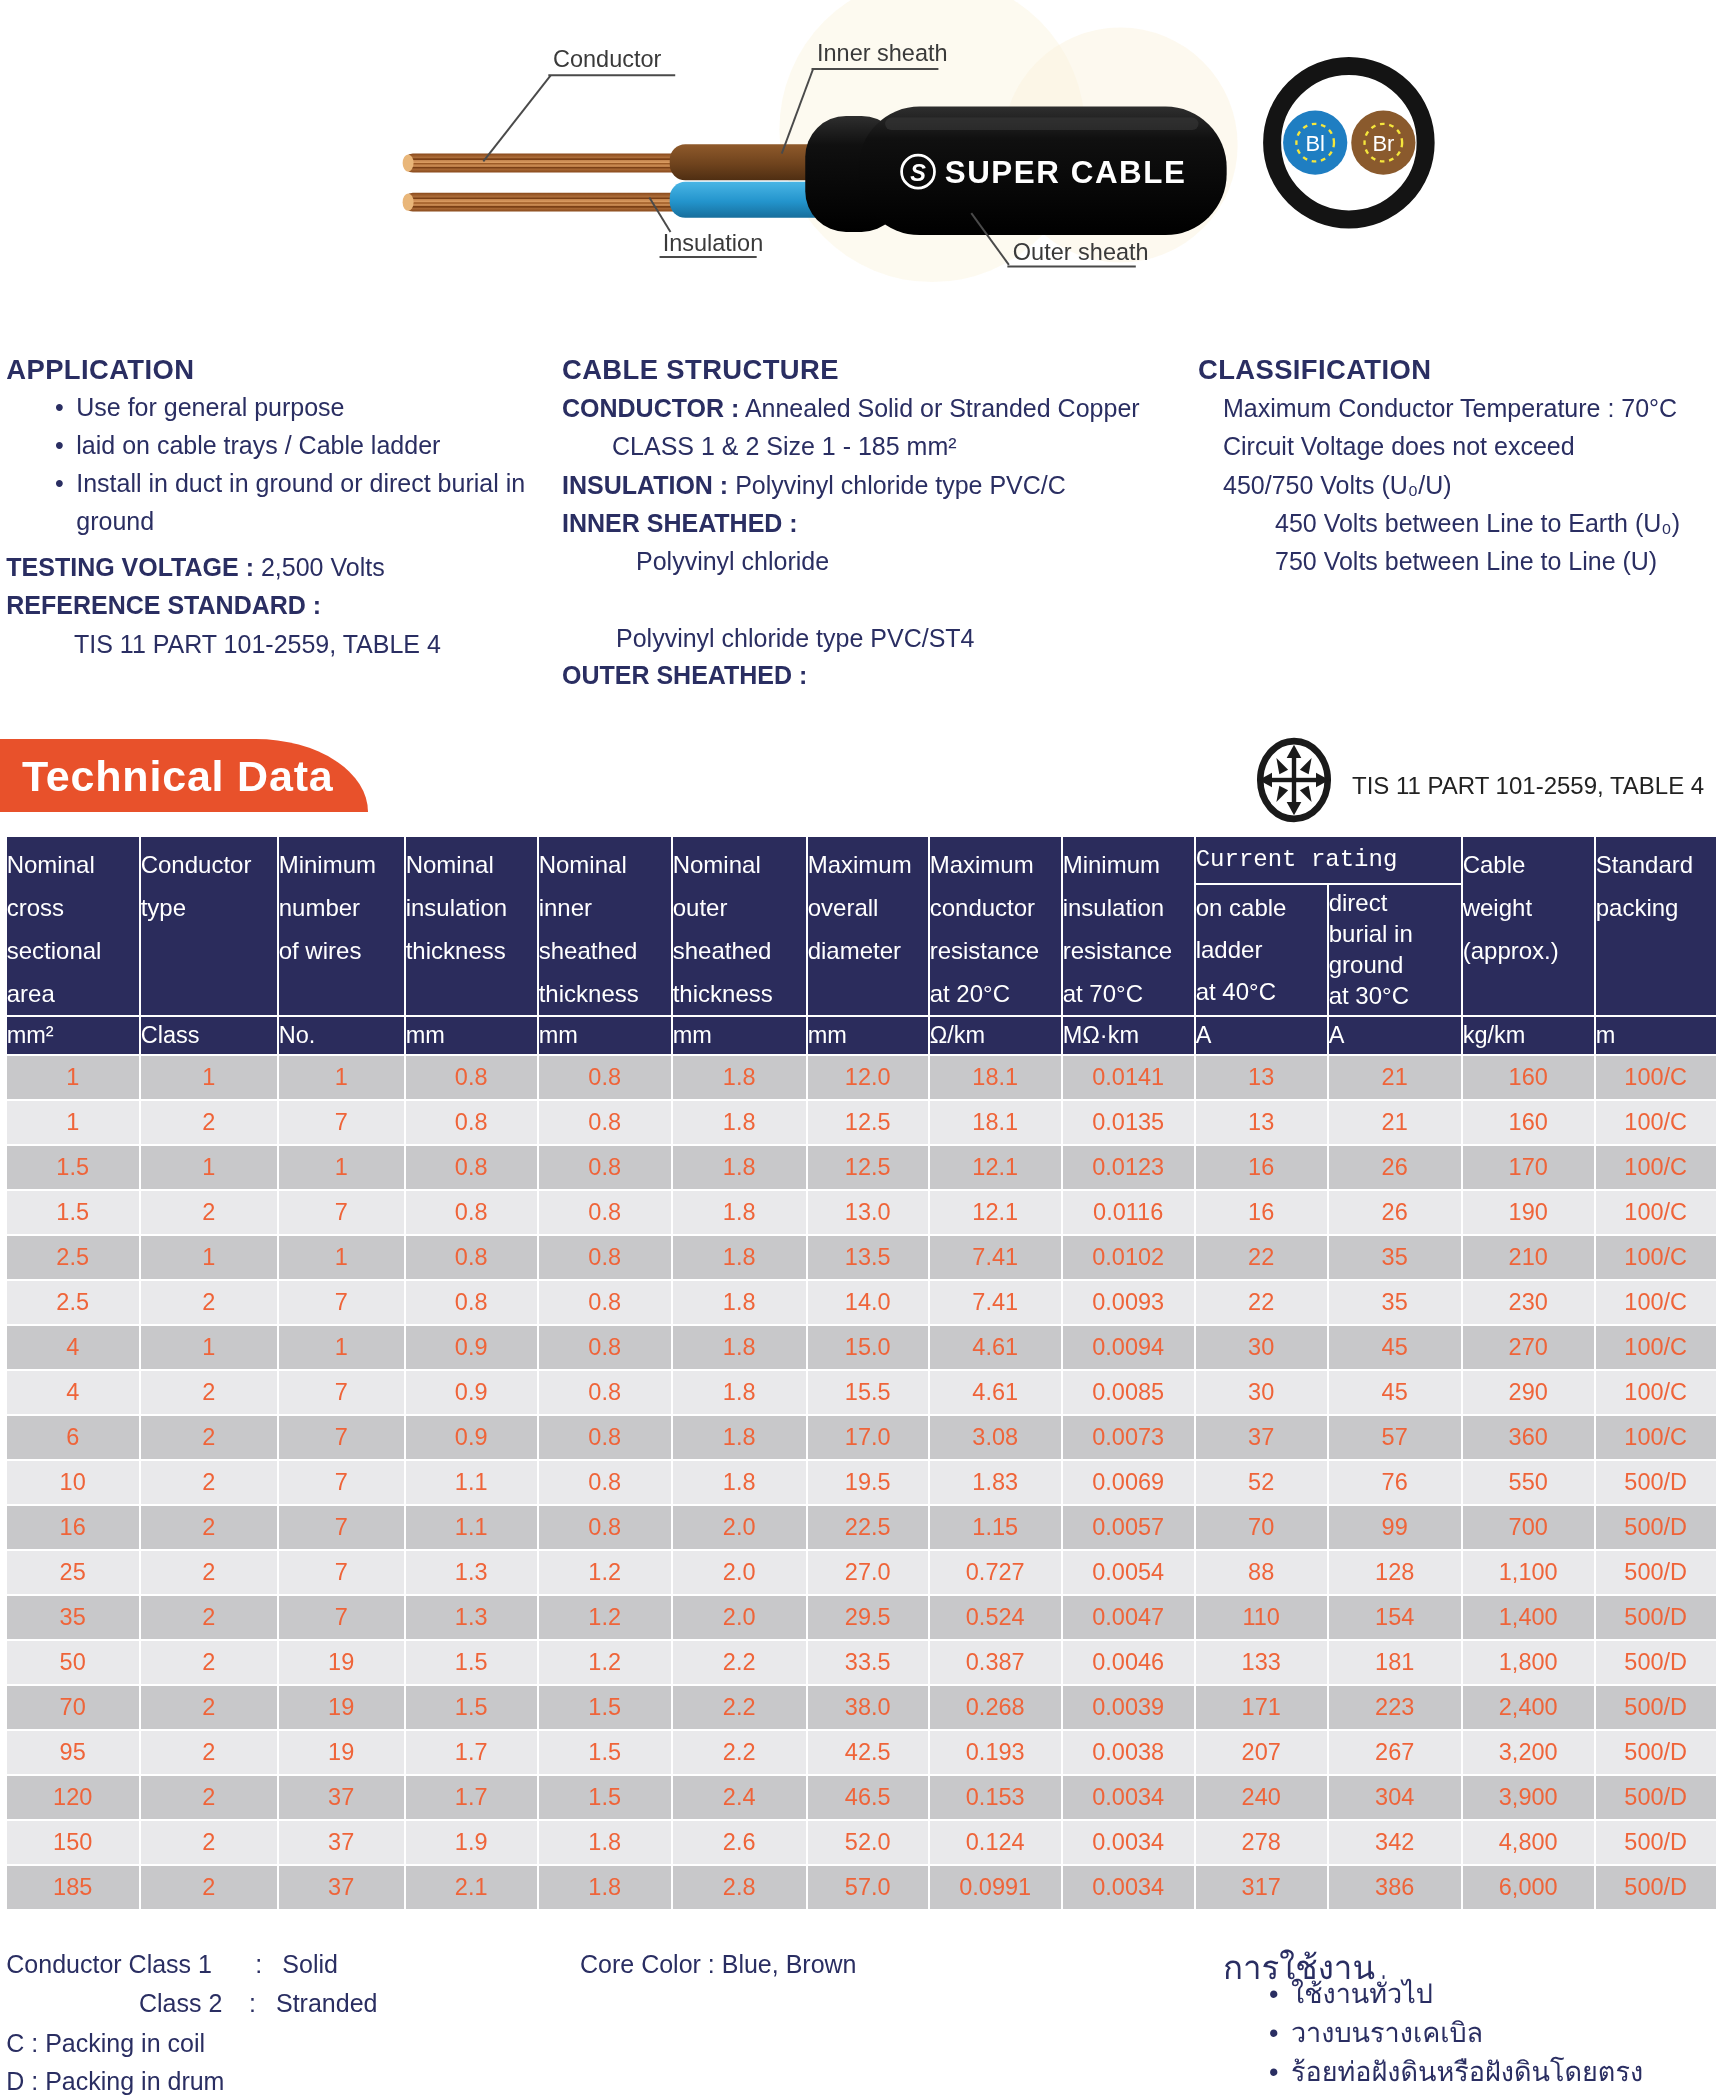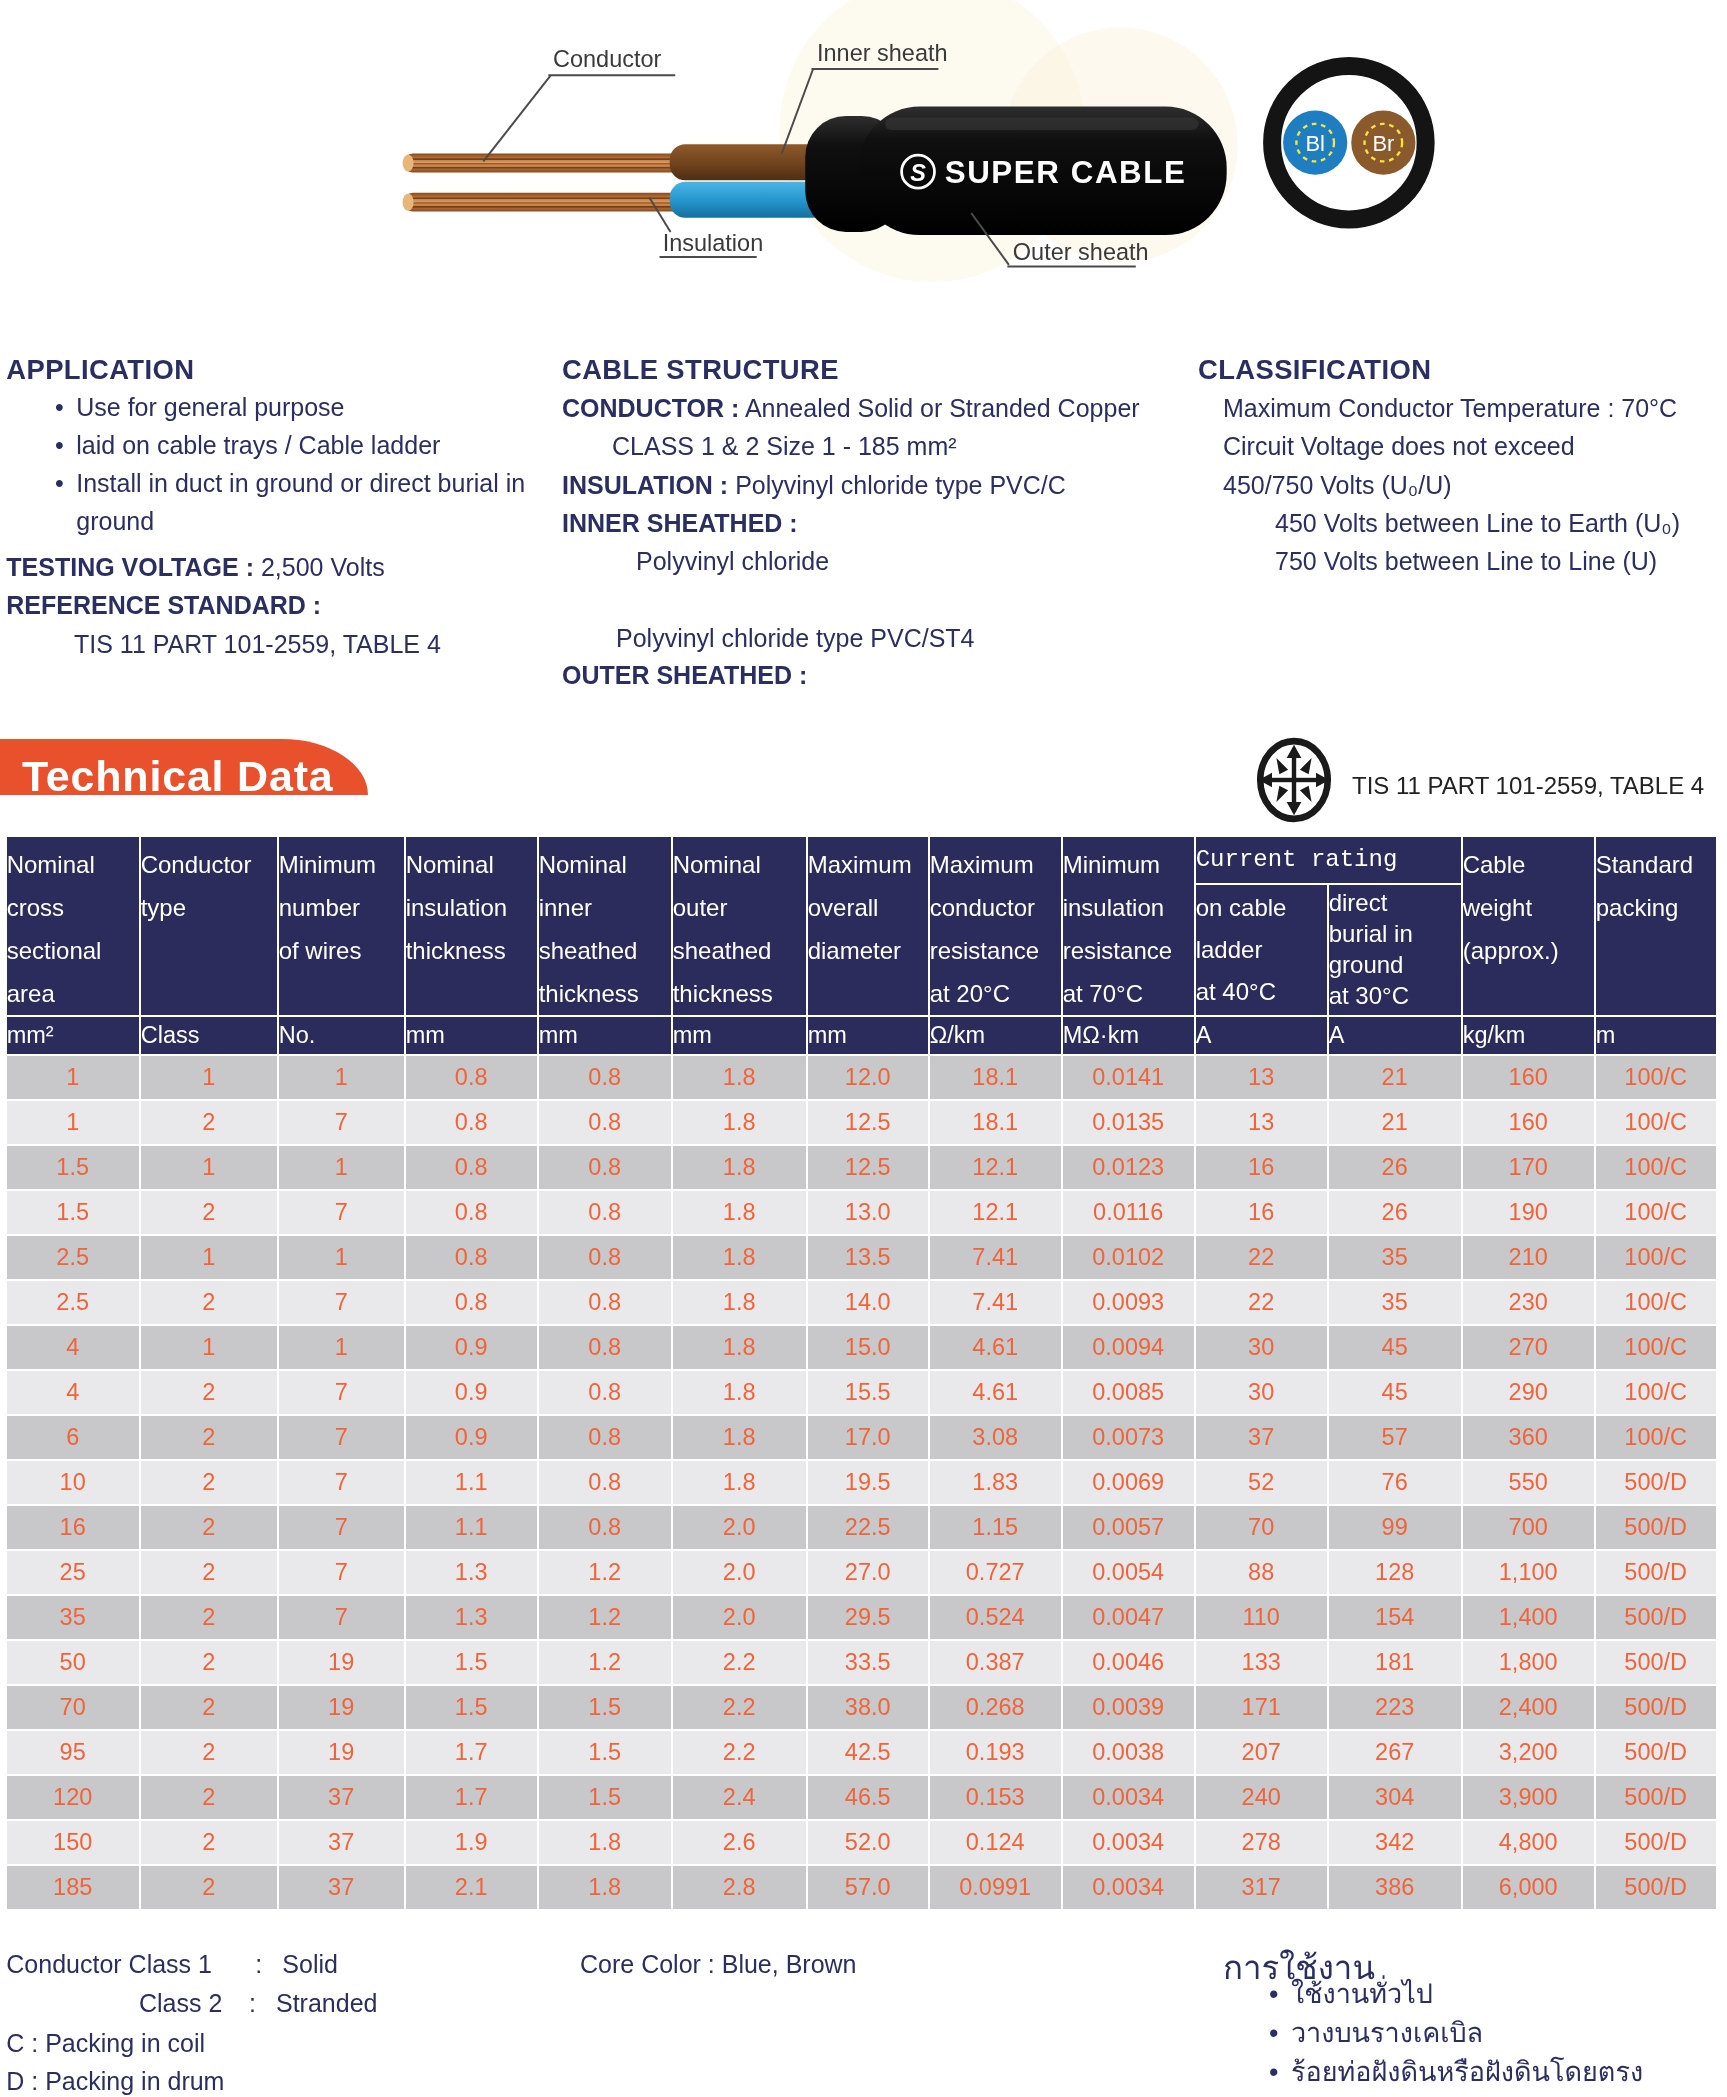--- a/index.html
+++ b/index.html
@@ -8,21 +8,21 @@
     font-family:"Liberation Sans",sans-serif;color:#2A2E62;overflow:hidden;
   }
   .abs{position:absolute;}
   .sec-title{font-size:27.4px;font-weight:bold;letter-spacing:0.4px;}
   .line{font-size:25px;white-space:nowrap;}
   .lbl{font-weight:bold;}
   .bullet-list .bullet-row{display:flex;font-size:25px;line-height:38px;}
   .bullet-list .dot{margin-right:12.5px;}
   
   .banner{
-    position:absolute;left:0;top:739px;width:368px;height:56px;
+    position:absolute;left:0;top:739px;width:368px;height:73px;
     background:#E8512B;border-top-right-radius:117px 76px;
   }
   .banner-text{
     position:absolute;left:22px;top:0;line-height:74px;color:#ffffff;
     font-size:43px;font-weight:bold;letter-spacing:0.8px;
   }
   .tis-ref{position:absolute;left:1352px;top:772px;font-size:24px;color:#222222;white-space:nowrap;}
   
   #tech-table{
     position:absolute;left:4.7px;top:835px;

